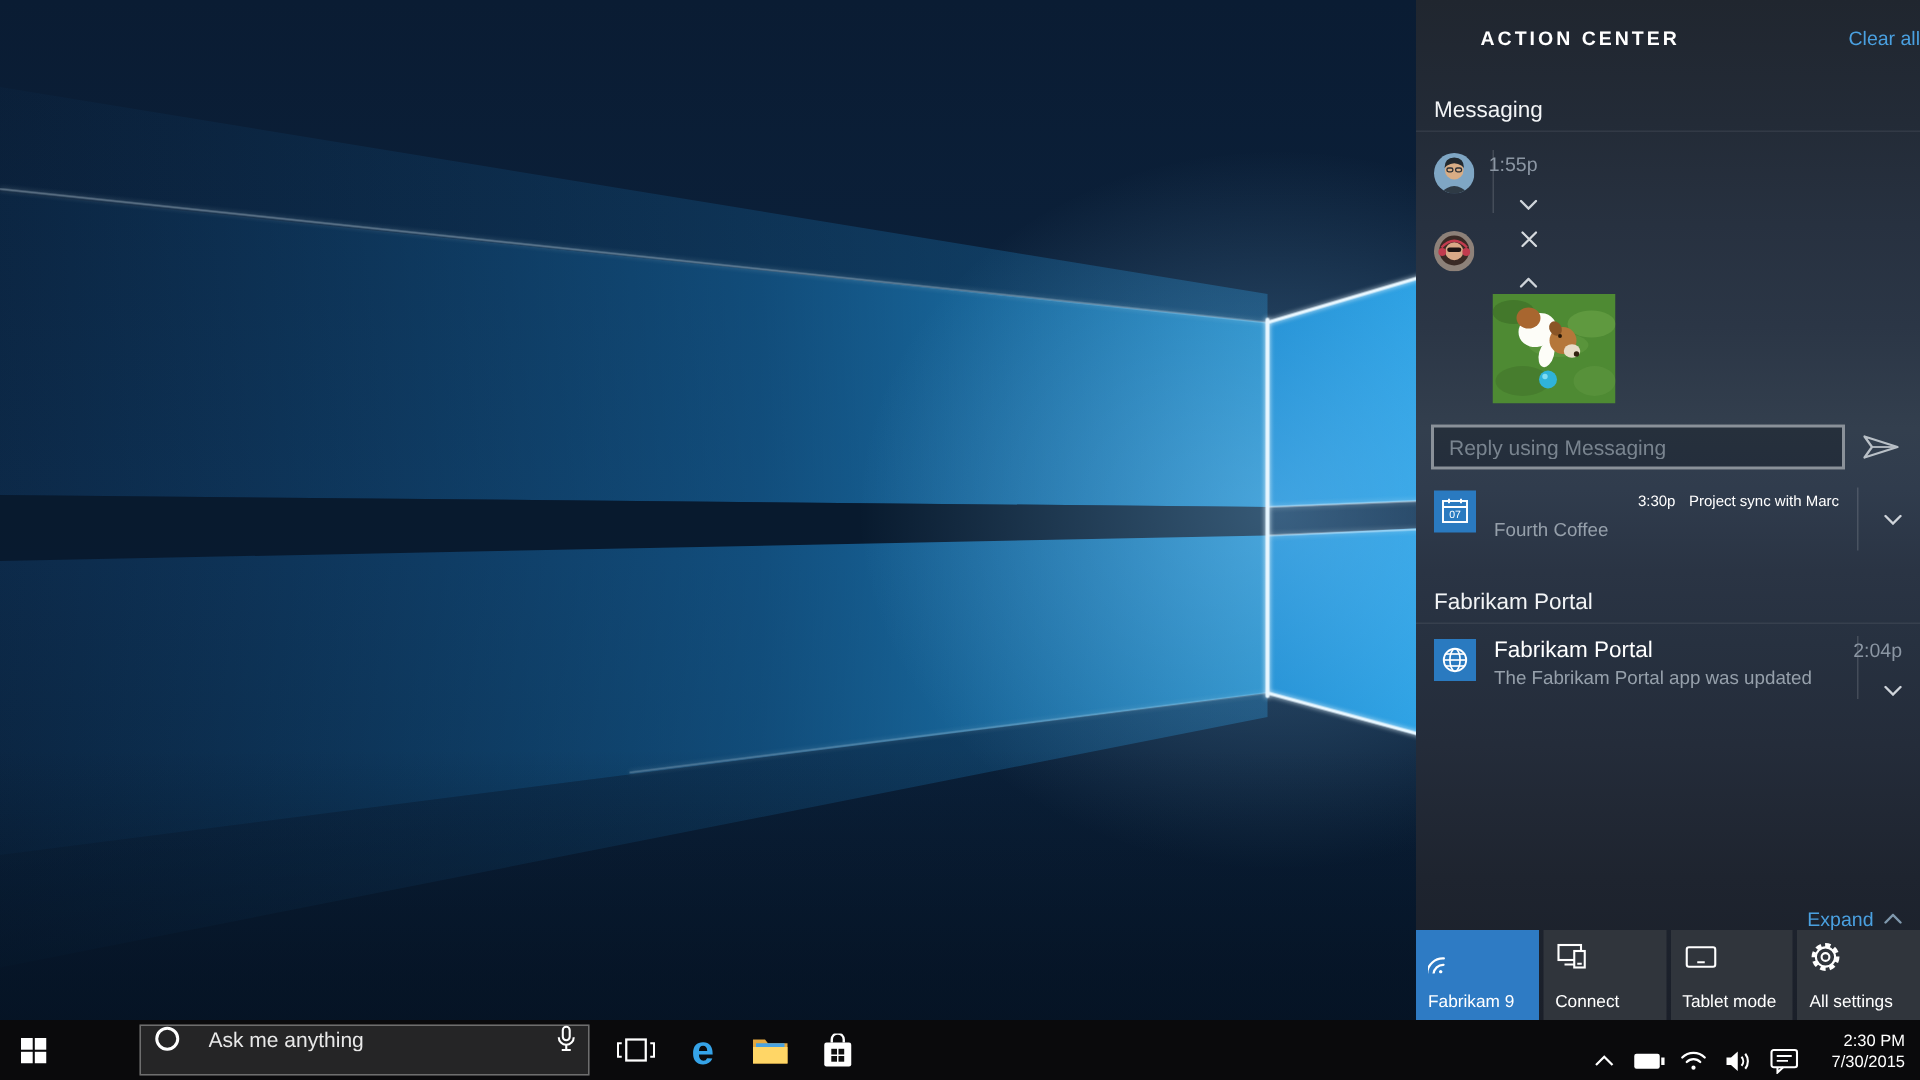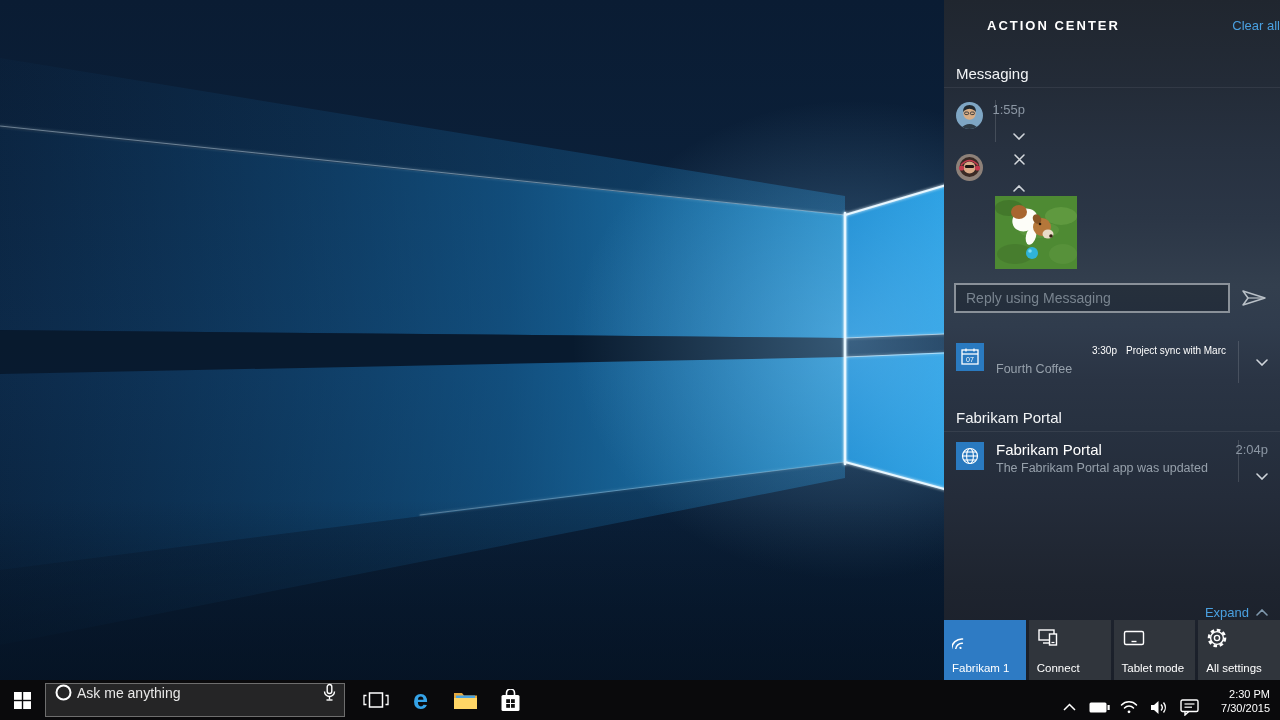--- a/index.html
+++ b/index.html
@@ -37,21 +37,21 @@
   .notif-text { flex:1; min-width:0; }
   .notif-name { font-size:15px; color:#fff; line-height:19px; }
   .notif-msg  { font-size:12.5px; color:#96a0ab; line-height:16px; margin-top:1px; }
   .notif-right { width:30px; flex:none; display:flex; flex-direction:column;
                  align-items:flex-end; justify-content:space-between; padding:2px 0 2px 8px; }
   .notif-right.sep { border-left:1px solid rgba(255,255,255,0.14); }
   .notif-time { font-size:13px; color:#8b96a3; }
   .icon-btn { cursor:pointer; line-height:0; }
 
   .attach-img { width:82px; height:73px; margin:2px 0 0 51px; }
-  .reply-row { display:flex; align-items:center; margin:14px 12px 16px 10px; gap:10px; }
+  .reply-row { display:flex; align-items:center; margin:14px 12px 0 10px; gap:10px; }
   .reply-input { flex:1; height:30px; background:rgba(15,21,29,0.35);
                  border:2px solid #8a9199; color:#e8edf2; font-size:14px;
                  padding:0 10px; font-family:"Liberation Sans", sans-serif; outline:none; }
   .reply-input::placeholder { color:#79848f; }
 
   .event-title { font-size:10px; color:#fff; line-height:19px;text-align:right; }
   .event-time { margin-right:9px; }
 
   .ac-spacer { flex:1; }
   .expand-row { display:flex; justify-content:flex-end; align-items:center;
@@ -63,21 +63,21 @@
   .qa-tile.active { background:#2e7bc4; }
   .qa-tile .qa-icon { position:absolute; left:8px; top:7px; line-height:0; }
   .qa-tile .qa-label { position:absolute; left:8px; bottom:6px; font-size:11.5px; color:#fff; }
 
   
   .taskbar { position:absolute; left:0; top:680px; width:1280px; height:40px;
              background:#0a0a0c; display:flex; align-items:center; }
   .tb-start { width:45px; height:40px; display:flex; align-items:center;
               justify-content:center; cursor:pointer; }
   .tb-search { width:300px; height:34px; background:#252526; border:1px solid #6e6e6e;
-               display:flex; align-items:center; gap:5px; padding:0 8px 15px 9px; cursor:text; }
+               display:flex; align-items:center; gap:19px; padding:0 8px 15px 9px; cursor:text;margin-left:48px; }
   .tb-search input { flex:1; background:transparent; border:none; outline:none;
                      color:#fff; font-size:14px; font-family:"Liberation Sans", sans-serif; }
   .tb-search input::placeholder { color:#e8e8e8; }
   .tb-icons { display:flex; align-items:center; margin-left:8px; }
   .tb-icon { width:45px; height:40px; display:flex; align-items:center;
              justify-content:center; cursor:pointer; }
   .edge-e { color:#35a3e8; font-size:27px; font-weight:bold; line-height:27px; }
   .tb-tray { margin-left:auto; display:flex; height:26px; }
   .tray-icon { width:30px; height:40px; display:flex; align-items:center;
                justify-content:center; cursor:pointer; }
@@ -303,21 +303,21 @@
       <div class="qa-tile active">
         <span class="qa-icon">
           <svg width="22" height="22" viewBox="0 0 22 22">
             <g transform="rotate(-42 5 17)" fill="none" stroke="#fff" stroke-width="1.5" stroke-linecap="round">
               <path d="M1,8 a10.5,10.5 0 0 1 15,0" transform="translate(-3.5,9)"></path>
               <path d="M4,11 a6.5,6.5 0 0 1 9,0" transform="translate(-3.5,9)"></path>
               <circle cx="5" cy="22.2" r="1.1" fill="#fff" stroke="none"></circle>
             </g>
           </svg>
         </span>
-        <span class="qa-label">Fabrikam 1</span>
+        <span class="qa-label">Fabrikam 9</span>
       </div>
       <div class="qa-tile">
         <span class="qa-icon">
           <svg width="24" height="22" viewBox="0 0 24 22">
             <rect x="2" y="3" width="15" height="10" fill="none" stroke="#fff" stroke-width="1.4"></rect>
             <line x1="6" y1="16" x2="13" y2="16" stroke="#fff" stroke-width="1.4"></line>
             <rect x="12.5" y="7" width="7" height="11" fill="#30353c" stroke="#fff" stroke-width="1.4"></rect>
             <line x1="14.5" y1="15.5" x2="17.5" y2="15.5" stroke="#fff" stroke-width="1.2"></line>
           </svg>
         </span>

